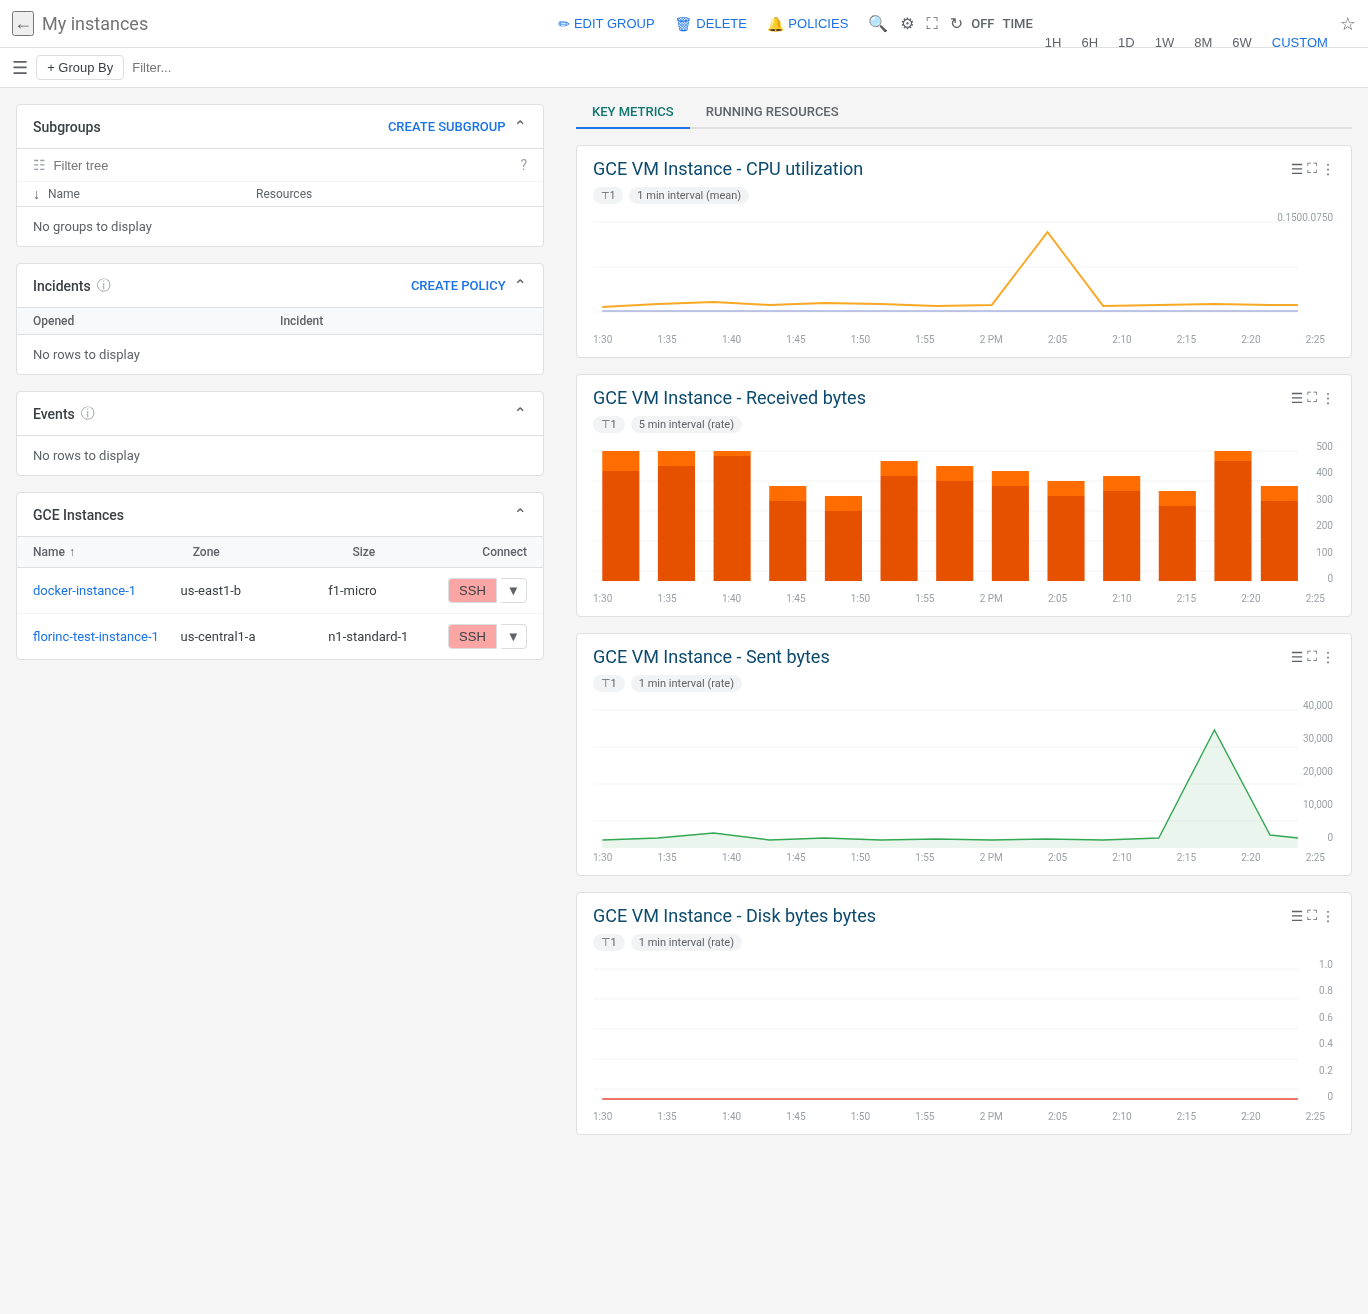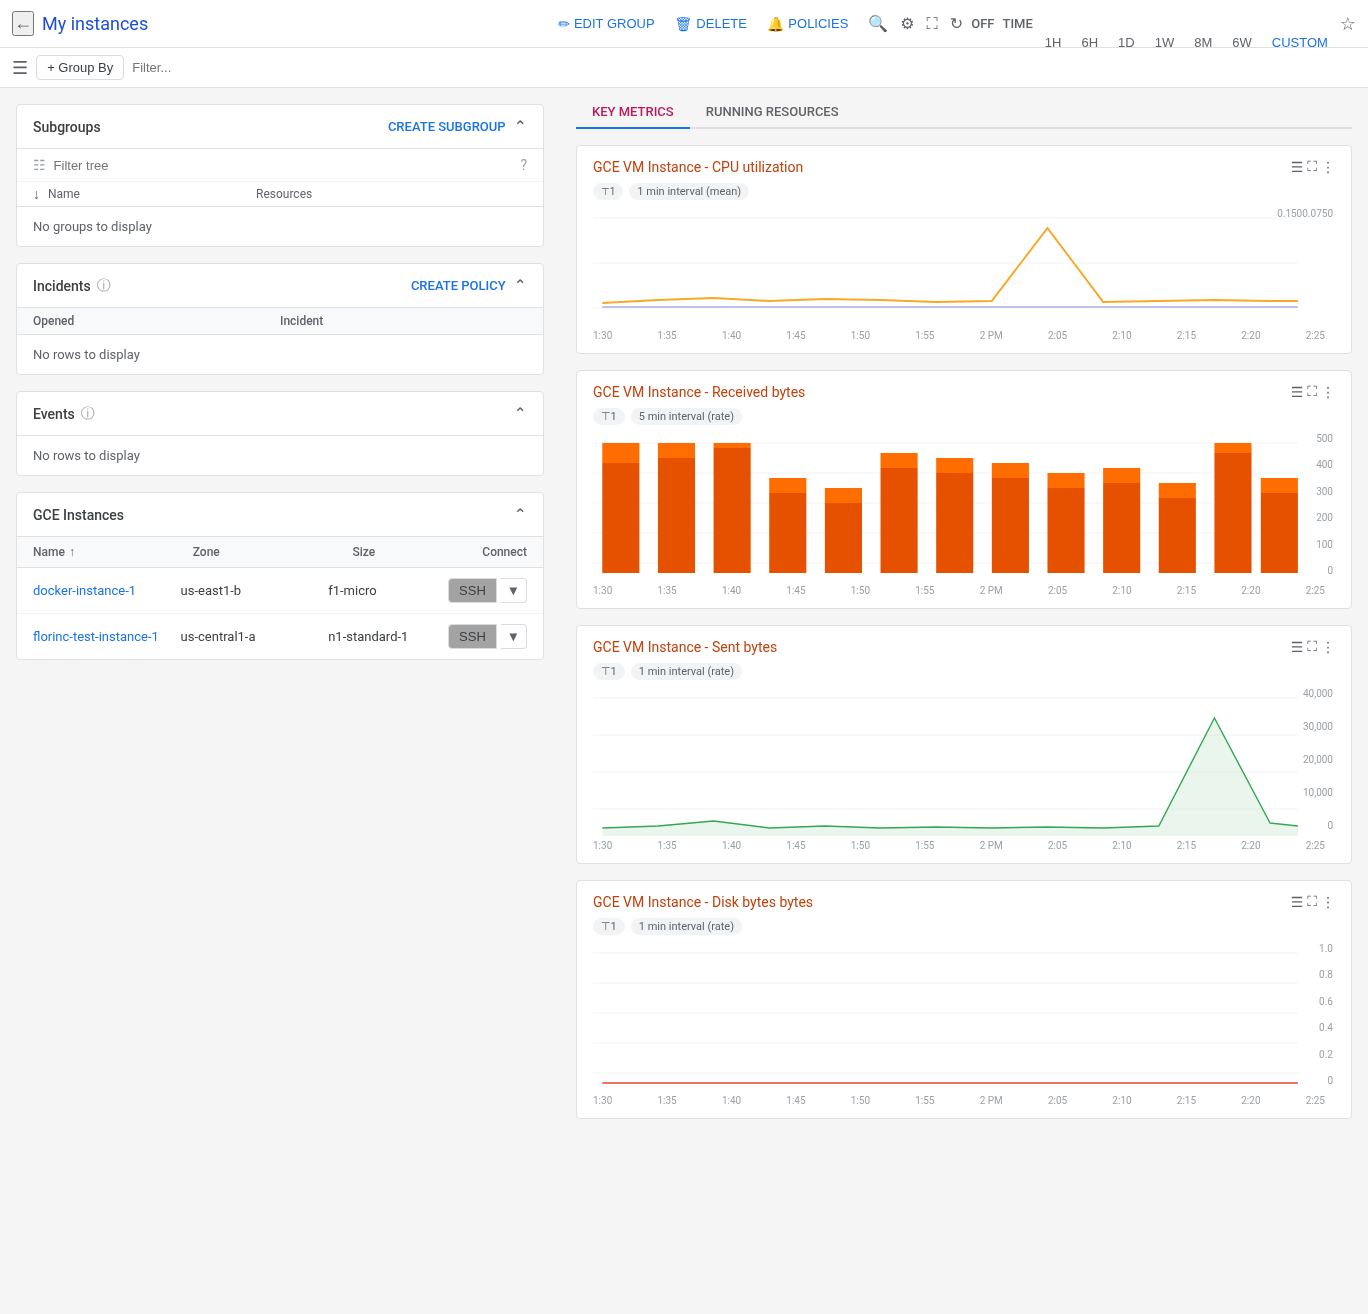--- a/index.html
+++ b/index.html
@@ -5,21 +5,21 @@
     * { box-sizing: border-box; margin: 0; padding: 0; }
     body { font-family: 'Roboto', Arial, sans-serif; font-size: 13px; color: #333; background: #f5f5f5; }
 
     
     .top-nav {
       display: flex; align-items: center; height: 48px;
       background: #fff; border-bottom: 1px solid #e0e0e0;
       padding: 0 12px; gap: 8px;
     }
     .nav-back { color: #5f6368; cursor: pointer; font-size: 18px; }
-    .nav-title { font-size: 18px; font-weight: 400; color: #1d4ed8; flex: 1; }
+    .nav-title { font-size: 18px; font-weight: 400; color: #737373; flex: 1; }
     .nav-actions { display: flex; align-items: center; gap: 4px; }
     .nav-btn {
       display: flex; align-items: center; gap: 4px;
       color: #1a73e8; font-size: 13px; font-weight: 500;
       cursor: pointer; padding: 6px 8px; border-radius: 4px;
       background: none; border: none;
     }
     .nav-icon { font-size: 14px; }
 
     
@@ -131,21 +131,21 @@
       display: flex; align-items: center; padding: 10px 16px;
       border-bottom: 1px solid #f1f3f4;
     }
     .instance-row:last-of-type { border-bottom: none; }
     .ic-name { width: 160px; font-size: 13px; color: #1a73e8; cursor: pointer; }
     .ic-zone { width: 160px; font-size: 13px; color: #3c4043; }
     .ic-size { width: 130px; font-size: 13px; color: #3c4043; }
     .ic-connect { display: flex; align-items: center; gap: 4px; }
     .ssh-btn {
       border: 1px solid #dadce0; border-radius: 4px 0 0 4px;
-      background: #a3a3a3; padding: 4px 10px; font-size: 13px;
+      background: #fca5a5; padding: 4px 10px; font-size: 13px;
       color: #3c4043; cursor: pointer;
     }
     .ssh-dropdown {
       border: 1px solid #dadce0; border-left: none; border-radius: 0 4px 4px 0;
       background: #fff; padding: 4px 6px; cursor: pointer; color: #5f6368;
     }
     .pagination {
       display: flex; align-items: center; justify-content: flex-end;
       padding: 8px 16px; font-size: 13px; color: #5f6368; gap: 12px;
     }
@@ -161,32 +161,32 @@
     .metric-tabs {
       display: flex; border-bottom: 2px solid #e0e0e0;
       margin-bottom: 16px; background: #f5f5f5;
       padding-top: 8px;
     }
     .metric-tab {
       padding: 8px 16px; font-size: 13px; font-weight: 500;
       cursor: pointer; color: #5f6368; border-bottom: 2px solid transparent;
       margin-bottom: -2px;
     }
-    .metric-tab.active { color: #be185d; border-bottom-color: #1a73e8; text-align: center; }
+    .metric-tab.active { color: #0f766e; border-bottom-color: #1a73e8; text-align: center; }
 
     
     .chart-card {
       background: #fff; border: 1px solid #e0e0e0; border-radius: 4px;
       margin-bottom: 16px; padding: 12px 16px;
     }
     .chart-header {
       display: flex; align-items: center; justify-content: space-between;
       margin-bottom: 8px;
     }
-    .chart-title { font-size: 14px; color: #c2410c; font-weight: 400; }
+    .chart-title { font-size: 18px; color: #0c4a6e; font-weight: 400; }
     .chart-tools { display: flex; gap: 4px; }
     .chart-tool-btn { background: none; border: none; cursor: pointer; color: #5f6368; font-size: 14px; }
     .chart-badges { display: flex; gap: 6px; margin-bottom: 8px; }
     .badge {
       display: flex; align-items: center; gap: 4px;
       background: #f1f3f4; border-radius: 12px;
       padding: 2px 8px; font-size: 11px; color: #5f6368;
     }
     .badge-filter { font-size: 10px; }
     .chart-svg { width: 100%; display: block; }

